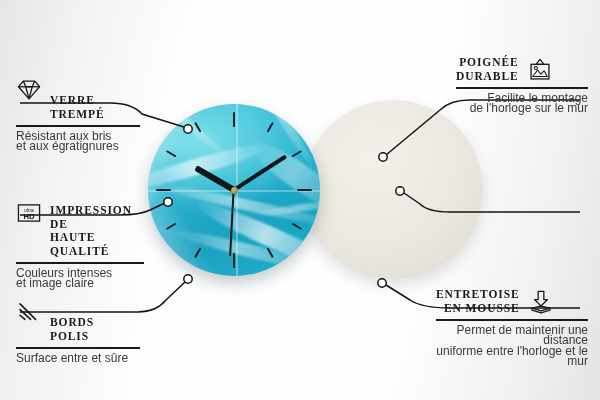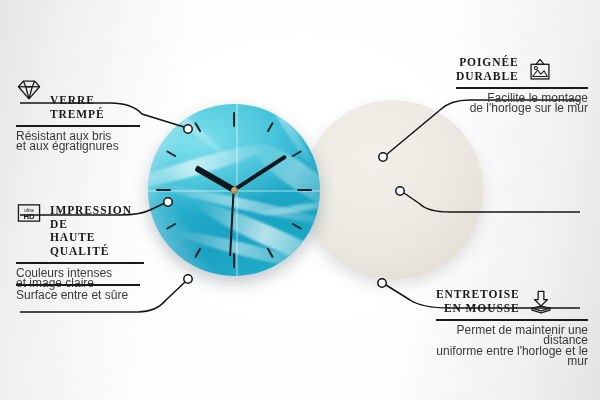--- a/index.html
+++ b/index.html
@@ -262,20 +262,33 @@
       </span>
       <span class="ttl">IMPRESSION DE
 HAUTE QUALITÉ</span>
     </div>
     <div class="rule"></div>
     <div class="sub">Couleurs intenses
 et image claire</div>
   </div>
 
   <div class="callout left" id="c-bords">
+    <div class="hdr">
+      <span class="ico">
+        <svg viewBox="0 0 32 32">
+          <g stroke="currentColor" stroke-width="2" stroke-linecap="round">
+            <line x1="5" y1="6" x2="24" y2="25"></line>
+            <line x1="5" y1="13" x2="18" y2="25"></line>
+            <line x1="5" y1="20" x2="11" y2="25"></line>
+          </g>
+        </svg>
+      </span>
+      <span class="ttl">BORDS
+POLIS</span>
+    </div>
     <div class="rule"></div>
     <div class="sub">Surface entre et sûre</div>
   </div>
 
   <div class="callout right" id="c-poignee">
     <div class="hdr">
       <span class="ttl">POIGNÉE
 DURABLE</span>
       <span class="ico">
         <svg viewBox="0 0 32 32">

